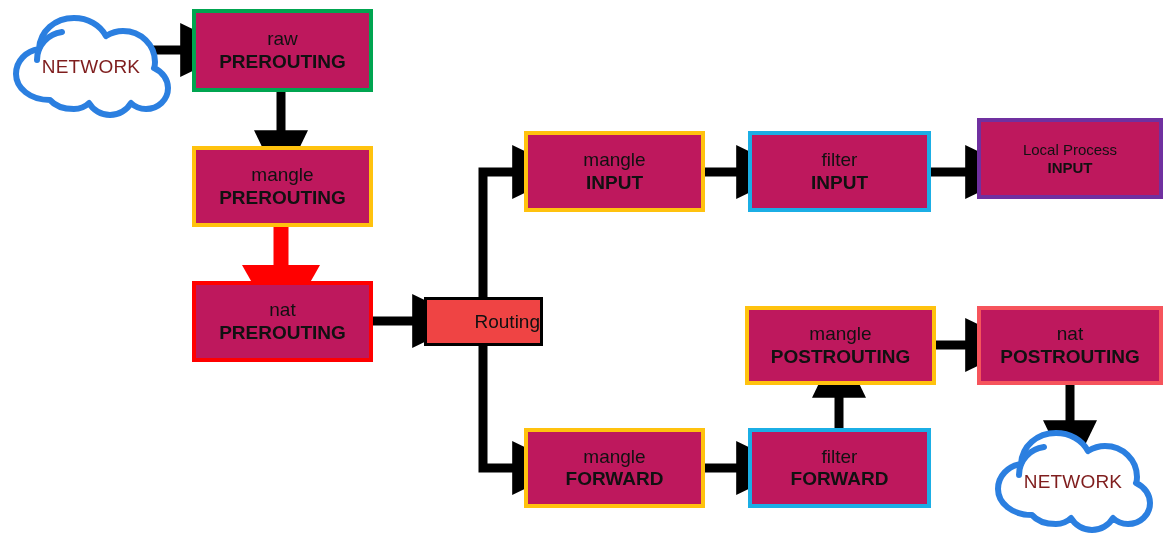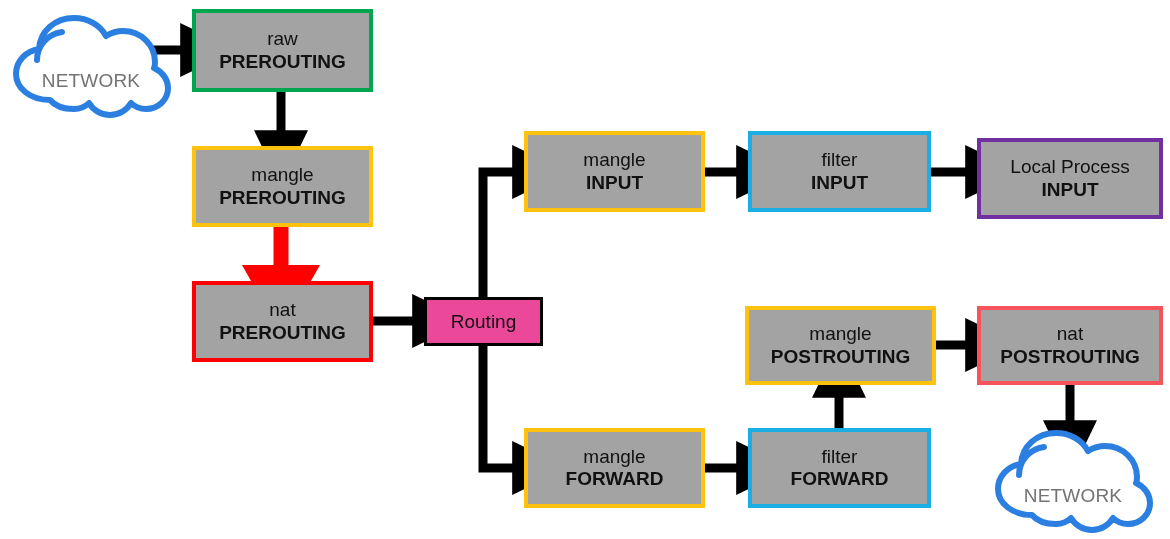--- a/index.html
+++ b/index.html
@@ -22,66 +22,66 @@
     position: absolute;
     left: 0;
     top: 0;
     width: 1170px;
     height: 539px;
     pointer-events: none;
   }
   .node-box {
     position: absolute;
     box-sizing: border-box;
-    background: #a3a3a3;
+    background: #be185d;
     border-style: solid;
     border-width: 4px;
     display: flex;
     flex-direction: column;
     align-items: center;
     justify-content: center;
     text-align: center;
     color: #111111;
     line-height: 1.17;
     white-space: nowrap;
   }
   .node-line-1 { display: block; }
   .node-line-2 { display: block; font-weight: bold; }
   .routing-box {
     position: absolute;
     box-sizing: border-box;
-    background: #ec4899;
+    background: #ef4444;
     border: 3px solid #000000;
     display: flex;
     align-items: center;
-    justify-content: center;
+    justify-content: flex-end;
     color: #111111;
     white-space: nowrap;
     z-index: 3;
   }
   .cloud-node {
     position: absolute;
     width: 170px;
     height: 110px;
   }
   .cloud-node svg {
     position: absolute;
     left: 0;
     top: 0;
   }
   .cloud-label {
     position: absolute;
     left: 0;
-    top: 14px;
+    top: 0;
     width: 170px;
     height: 110px;
     display: flex;
     align-items: center;
     justify-content: center;
-    color: #737373;
+    color: #7f1d1d;
     letter-spacing: 0.2px;
     white-space: nowrap;
     pointer-events: none;
   }
 </style>
 </head>
 <body>
 
 <div id="diagram-root">
 
@@ -206,21 +206,21 @@
   <div class="node-box" style="left:524px; top:131px; width:181px; height:81px; border-color:#FFC20E; font-size:19px; z-index:2;">
     <span class="node-line-1">mangle</span>
     <span class="node-line-2">INPUT</span>
   </div>
 
   <div class="node-box" style="left:748px; top:131px; width:183px; height:81px; border-color:#1BAEE5; font-size:19px; z-index:2;">
     <span class="node-line-1">filter</span>
     <span class="node-line-2">INPUT</span>
   </div>
 
-  <div class="node-box" style="left:977px; top:138px; width:186px; height:81px; border-color:#7030A0; font-size:19px; z-index:2;">
+  <div class="node-box" style="left:977px; top:118px; width:186px; height:81px; border-color:#7030A0; font-size:15px; z-index:2;">
     <span class="node-line-1">Local Process</span>
     <span class="node-line-2">INPUT</span>
   </div>
 
   <div class="node-box" style="left:524px; top:428px; width:181px; height:80px; border-color:#FFC20E; font-size:19px; z-index:2;">
     <span class="node-line-1">mangle</span>
     <span class="node-line-2">FORWARD</span>
   </div>
 
   <div class="node-box" style="left:748px; top:428px; width:183px; height:80px; border-color:#1BAEE5; font-size:19px; z-index:2;">

